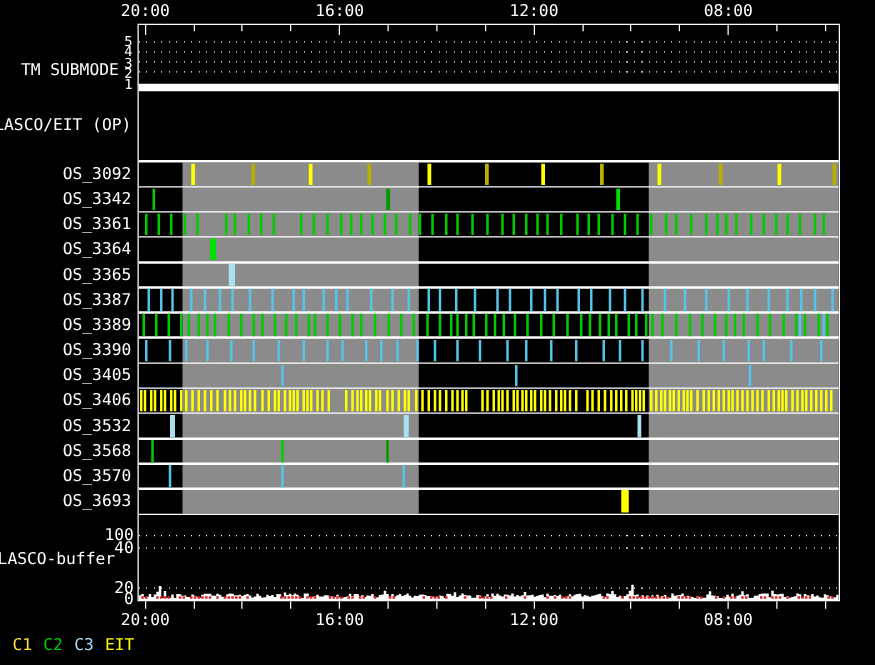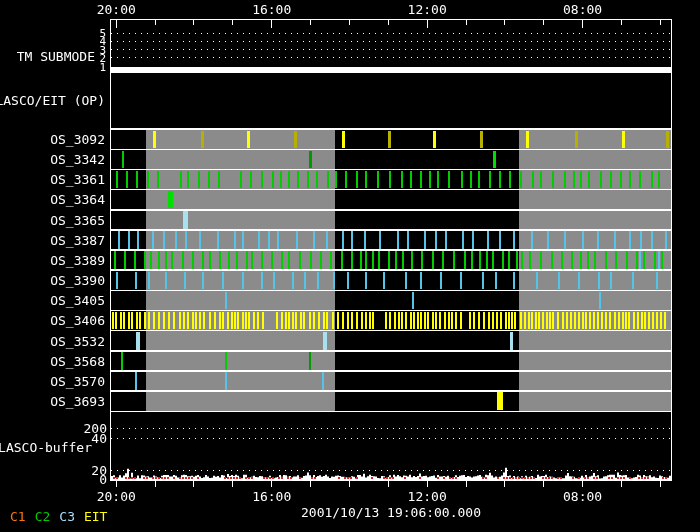--- a/index.html
+++ b/index.html
@@ -15,24 +15,23 @@
 </style>
 </head>
 <body>
 
 <div class="screen">
   <div class="frame"></div>
 
   <div class="lbl" style="right:605px;top:50px;">TM SUBMODE</div>
   <div class="lbl" style="right:595px;top:94px;">LASCO/EIT (OP)</div>
   <div class="lbl" style="right:608px;top:441px;">LASCO-buffer</div>
-  <div class="date">2001/10/13 19:06:00.000</div>
 
   <div class="legend" id="legend">
-      <span style="color: #f97316;">C1</span>
+      <span style="color: #fde047;">C1</span>
       <span style="color: rgb(0, 204, 0);">C2</span>
       <span style="color: rgb(170, 221, 255);">C3</span>
       <span style="color: rgb(255, 255, 0);">EIT</span>
     </div>
 
   <div class="abs" id="dyn" style="left:0;top:0;width:700px;height:532px;">
       <div style="position: absolute; left: 115.764px; top: 20px; width: 1px; height: 8px; background: rgb(255, 255, 255);"></div>
       <div style="position: absolute; left: 115.764px; top: 481px; width: 1px; height: 6px; background: rgb(255, 255, 255);"></div>
       <div style="position: absolute; left: 91.264px; top: 2px; width: 50px; text-align: center; font-size: 13px;">20:00</div>
       <div style="position: absolute; left: 91.264px; top: 489px; width: 50px; text-align: center; font-size: 13px;">20:00</div>
@@ -456,21 +455,21 @@
       <div style="position: absolute; left: 309.36px; top: 352.15px; width: 2px; height: 17.55px; background: rgb(0, 153, 0);"></div>
       <div style="position: absolute; right: 595px; top: 373.8px; font-size: 13px;">OS_3570</div>
       <div style="position: absolute; left: 134.64px; top: 372.3px; width: 2px; height: 17.55px; background: rgb(85, 196, 232);"></div>
       <div style="position: absolute; left: 225.36px; top: 372.3px; width: 2px; height: 17.55px; background: rgb(85, 196, 232);"></div>
       <div style="position: absolute; left: 322.24px; top: 372.3px; width: 2px; height: 17.55px; background: rgb(85, 196, 232);"></div>
       <div style="position: absolute; right: 595px; top: 393.95px; font-size: 13px;">OS_3693</div>
       <div style="position: absolute; left: 496.64px; top: 392.45px; width: 6px; height: 17.55px; background: rgb(255, 255, 0);"></div>
       <div style="position: absolute; left: 111px; top: 427.5px; width: 560px; height: 1px; background-image: repeating-linear-gradient(90deg, rgb(255, 255, 255) 0px, rgb(255, 255, 255) 1px, transparent 1px, transparent 6px);"></div>
       <div style="position: absolute; left: 111px; top: 438.2px; width: 560px; height: 1px; background-image: repeating-linear-gradient(90deg, rgb(255, 255, 255) 0px, rgb(255, 255, 255) 1px, transparent 1px, transparent 6px);"></div>
       <div style="position: absolute; left: 111px; top: 470.3px; width: 560px; height: 1px; background-image: repeating-linear-gradient(90deg, rgb(255, 255, 255) 0px, rgb(255, 255, 255) 1px, transparent 1px, transparent 6px);"></div>
-      <div style="position: absolute; right: 593px; top: 420.5px; font-size: 13px;">200</div>
+      <div style="position: absolute; right: 593px; top: 420.5px; font-size: 13px;">100</div>
       <div style="position: absolute; right: 593px; top: 431.2px; font-size: 13px;">40</div>
       <div style="position: absolute; right: 593px; top: 463.3px; font-size: 13px;">20</div>
       <div style="position: absolute; right: 593px; top: 472px; font-size: 13px;">0</div>
       <div style="position: absolute; left: 111px; top: 414px; width: 560px; height: 66px;"><svg width="560" height="66" xmlns="http://www.w3.org/2000/svg">
           <path d="M0,66 L0,62.1 L2,62.1 L2,61.2 L4,61.2 L4,63.7 L6,63.7 L6,63.4 L8,63.4 L8,61.2 L10,61.2 L10,63.5 L12,63.5 L12,61.6 L14,61.6 L14,59.3 L16,59.3 L16,54.8 L18,54.8 L18,64.4 L20,64.4 L20,58.7 L22,58.7 L22,64.3 L24,64.3 L24,64.2 L26,64.2 L26,61.5 L28,61.5 L28,64.3 L30,64.3 L30,61.2 L32,61.2 L32,61.4 L34,61.4 L34,62.5 L36,62.5 L36,62.3 L38,62.3 L38,63.5 L40,63.5 L40,63.6 L42,63.6 L42,61.6 L44,61.6 L44,62.5 L46,62.5 L46,63.3 L48,63.3 L48,64.1 L50,64.1 L50,61.8 L52,61.8 L52,60.9 L54,60.9 L54,60.9 L56,60.9 L56,60.9 L58,60.9 L58,62.4 L60,62.4 L60,62.6 L62,62.6 L62,61.0 L64,61.0 L64,61.7 L66,61.7 L66,63.4 L68,63.4 L68,63.7 L70,63.7 L70,61.3 L72,61.3 L72,60.7 L74,60.7 L74,61.0 L76,61.0 L76,62.2 L78,62.2 L78,62.2 L80,62.2 L80,61.7 L82,61.7 L82,62.7 L84,62.7 L84,61.8 L86,61.8 L86,61.1 L88,61.1 L88,62.4 L90,62.4 L90,64.0 L92,64.0 L92,63.2 L94,63.2 L94,61.0 L96,61.0 L96,62.6 L98,62.6 L98,63.9 L100,63.9 L100,63.7 L102,63.7 L102,61.8 L104,61.8 L104,62.8 L106,62.8 L106,61.9 L108,61.9 L108,63.6 L110,63.6 L110,61.1 L112,61.1 L112,61.4 L114,61.4 L114,63.9 L116,63.9 L116,59.9 L118,59.9 L118,62.0 L120,62.0 L120,61.0 L122,61.0 L122,62.1 L124,62.1 L124,60.7 L126,60.7 L126,61.7 L128,61.7 L128,63.4 L130,63.4 L130,64.3 L132,64.3 L132,60.7 L134,60.7 L134,60.7 L136,60.7 L136,63.8 L138,63.8 L138,63.3 L140,63.3 L140,62.8 L142,62.8 L142,61.8 L144,61.8 L144,63.1 L146,63.1 L146,63.2 L148,63.2 L148,62.1 L150,62.1 L150,62.2 L152,62.2 L152,63.2 L154,63.2 L154,63.2 L156,63.2 L156,63.6 L158,63.6 L158,61.8 L160,61.8 L160,63.9 L162,63.9 L162,64.2 L164,64.2 L164,63.6 L166,63.6 L166,63.0 L168,63.0 L168,61.0 L170,61.0 L170,62.7 L172,62.7 L172,61.1 L174,61.1 L174,61.2 L176,61.2 L176,62.7 L178,62.7 L178,62.1 L180,62.1 L180,63.6 L182,63.6 L182,62.4 L184,62.4 L184,62.6 L186,62.6 L186,61.2 L188,61.2 L188,64.2 L190,64.2 L190,63.8 L192,63.8 L192,61.9 L194,61.9 L194,61.5 L196,61.5 L196,58.5 L198,58.5 L198,61.2 L200,61.2 L200,63.1 L202,63.1 L202,61.1 L204,61.1 L204,63.1 L206,63.1 L206,62.1 L208,62.1 L208,61.2 L210,61.2 L210,62.7 L212,62.7 L212,62.0 L214,62.0 L214,60.8 L216,60.8 L216,62.6 L218,62.6 L218,63.9 L220,63.9 L220,62.6 L222,62.6 L222,62.7 L224,62.7 L224,61.7 L226,61.7 L226,61.5 L228,61.5 L228,61.9 L230,61.9 L230,62.7 L232,62.7 L232,62.7 L234,62.7 L234,63.2 L236,63.2 L236,63.8 L238,63.8 L238,63.4 L240,63.4 L240,62.3 L242,62.3 L242,62.8 L244,62.8 L244,64.4 L246,64.4 L246,60.9 L248,60.9 L248,61.1 L250,61.1 L250,62.5 L252,62.5 L252,59.7 L254,59.7 L254,63.5 L256,63.5 L256,62.3 L258,62.3 L258,60.8 L260,60.8 L260,61.9 L262,61.9 L262,62.3 L264,62.3 L264,62.4 L266,62.4 L266,64.1 L268,64.1 L268,64.2 L270,64.2 L270,61.9 L272,61.9 L272,62.3 L274,62.3 L274,64.3 L276,64.3 L276,63.1 L278,63.1 L278,61.3 L280,61.3 L280,63.6 L282,63.6 L282,60.8 L284,60.8 L284,62.5 L286,62.5 L286,60.9 L288,60.9 L288,62.3 L290,62.3 L290,63.2 L292,63.2 L292,61.6 L294,61.6 L294,61.8 L296,61.8 L296,62.4 L298,62.4 L298,60.7 L300,60.7 L300,63.2 L302,63.2 L302,61.9 L304,61.9 L304,62.9 L306,62.9 L306,62.1 L308,62.1 L308,59.6 L310,59.6 L310,62.4 L312,62.4 L312,62.1 L314,62.1 L314,61.8 L316,61.8 L316,63.3 L318,63.3 L318,62.6 L320,62.6 L320,62.0 L322,62.0 L322,61.6 L324,61.6 L324,63.7 L326,63.7 L326,61.0 L328,61.0 L328,62.6 L330,62.6 L330,62.5 L332,62.5 L332,61.9 L334,61.9 L334,62.7 L336,62.7 L336,61.7 L338,61.7 L338,64.2 L340,64.2 L340,64.0 L342,64.0 L342,63.0 L344,63.0 L344,61.3 L346,61.3 L346,62.9 L348,62.9 L348,61.8 L350,61.8 L350,61.2 L352,61.2 L352,61.0 L354,61.0 L354,63.1 L356,63.1 L356,62.0 L358,62.0 L358,62.6 L360,62.6 L360,63.4 L362,63.4 L362,62.5 L364,62.5 L364,62.2 L366,62.2 L366,61.5 L368,61.5 L368,61.0 L370,61.0 L370,62.7 L372,62.7 L372,63.5 L374,63.5 L374,60.7 L376,60.7 L376,61.2 L378,61.2 L378,58.8 L380,58.8 L380,61.4 L382,61.4 L382,63.6 L384,63.6 L384,62.5 L386,62.5 L386,64.1 L388,64.1 L388,62.8 L390,62.8 L390,61.4 L392,61.4 L392,58.6 L394,58.6 L394,53.7 L396,53.7 L396,61.9 L398,61.9 L398,61.5 L400,61.5 L400,63.9 L402,63.9 L402,62.1 L404,62.1 L404,63.6 L406,63.6 L406,62.4 L408,62.4 L408,64.2 L410,64.2 L410,62.2 L412,62.2 L412,64.2 L414,64.2 L414,61.7 L416,61.7 L416,63.5 L418,63.5 L418,62.7 L420,62.7 L420,62.0 L422,62.0 L422,63.7 L424,63.7 L424,64.1 L426,64.1 L426,60.7 L428,60.7 L428,62.6 L430,62.6 L430,62.1 L432,62.1 L432,61.9 L434,61.9 L434,60.7 L436,60.7 L436,63.1 L438,63.1 L438,62.5 L440,62.5 L440,62.7 L442,62.7 L442,63.5 L444,63.5 L444,64.3 L446,64.3 L446,63.0 L448,63.0 L448,63.5 L450,63.5 L450,64.2 L452,64.2 L452,64.2 L454,64.2 L454,61.5 L456,61.5 L456,58.9 L458,58.9 L458,62.3 L460,62.3 L460,62.5 L462,62.5 L462,62.7 L464,62.7 L464,64.3 L466,64.3 L466,64.4 L468,64.4 L468,63.7 L470,63.7 L470,61.7 L472,61.7 L472,63.4 L474,63.4 L474,61.0 L476,61.0 L476,64.2 L478,64.2 L478,62.5 L480,62.5 L480,61.8 L482,61.8 L482,59.0 L484,59.0 L484,62.2 L486,62.2 L486,61.3 L488,61.3 L488,64.4 L490,64.4 L490,64.2 L492,64.2 L492,62.6 L494,62.6 L494,62.3 L496,62.3 L496,61.2 L498,61.2 L498,60.7 L500,60.7 L500,60.8 L502,60.8 L502,60.8 L504,60.8 L504,63.8 L506,63.8 L506,58.6 L508,58.6 L508,61.1 L510,61.1 L510,61.5 L512,61.5 L512,61.2 L514,61.2 L514,60.9 L516,60.9 L516,63.5 L518,63.5 L518,63.0 L520,63.0 L520,64.2 L522,64.2 L522,63.5 L524,63.5 L524,63.0 L526,63.0 L526,60.7 L528,60.7 L528,61.4 L530,61.4 L530,64.3 L532,64.3 L532,61.1 L534,61.1 L534,62.2 L536,62.2 L536,62.6 L538,62.6 L538,61.2 L540,61.2 L540,63.2 L542,63.2 L542,62.4 L544,62.4 L544,63.7 L546,63.7 L546,64.1 L548,64.1 L548,61.4 L550,61.4 L550,62.2 L552,62.2 L552,62.9 L554,62.9 L554,63.8 L556,63.8 L556,63.7 L558,63.7 L558,61.7 L560,61.7 L560,66 Z" fill="#ffffff"></path>
           <rect x="2" y="63" width="2" height="2" fill="#e02020"></rect>
           <rect x="5" y="63" width="2" height="2" fill="#e02020"></rect>
           <rect x="14" y="63" width="2" height="2" fill="#e02020"></rect>
           <rect x="17" y="63" width="2" height="2" fill="#e02020"></rect>
           <rect x="20" y="63" width="2" height="2" fill="#e02020"></rect>

